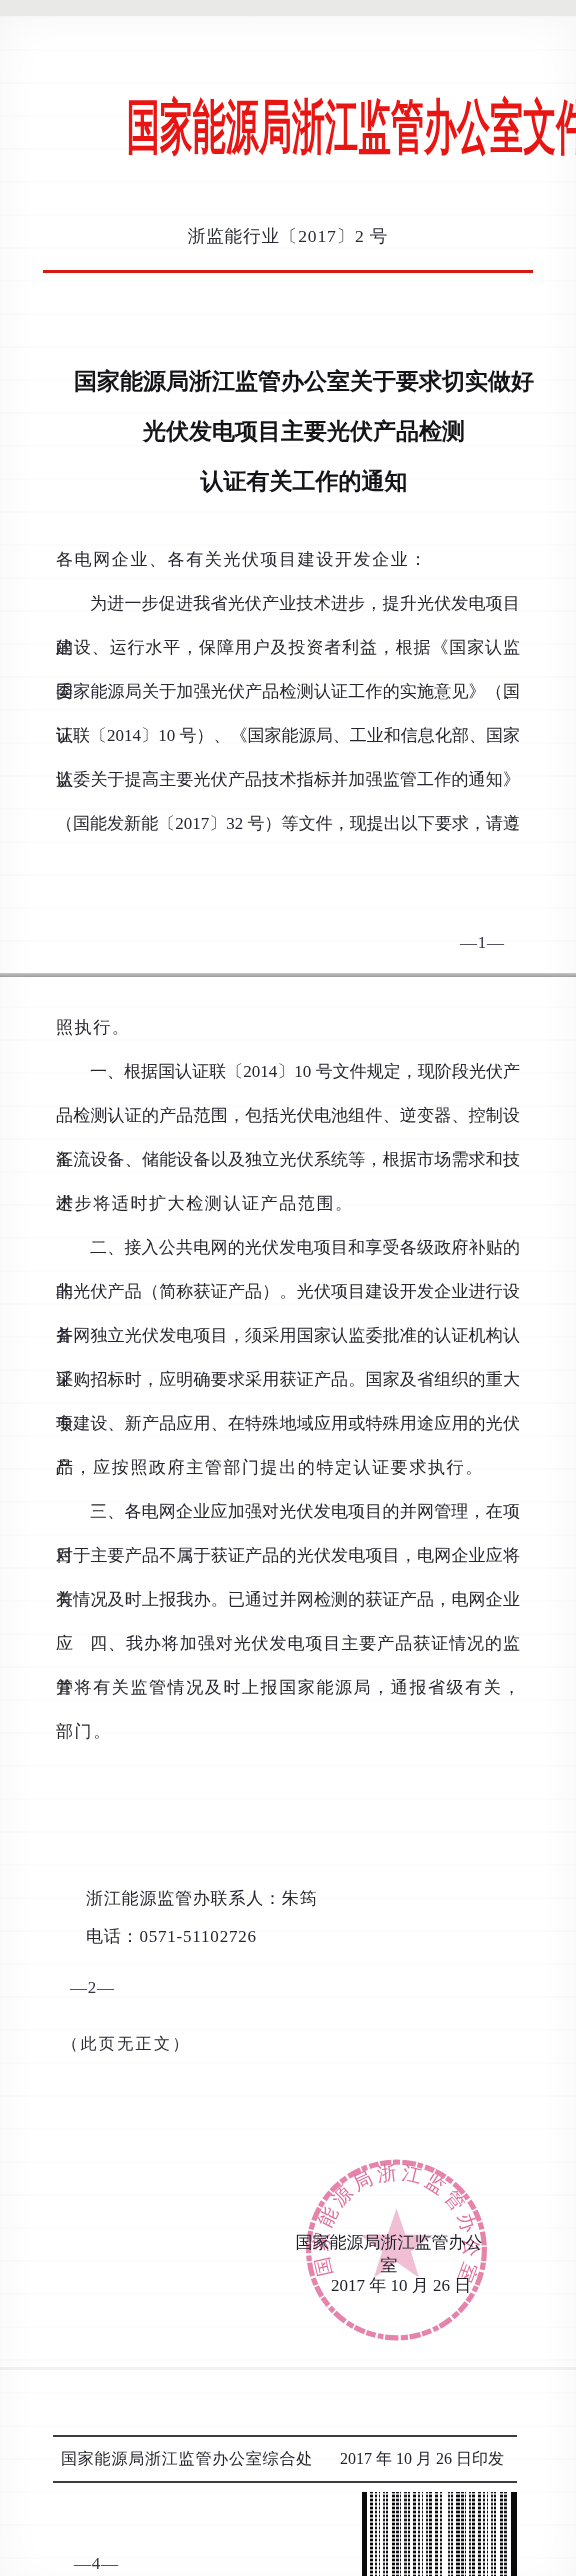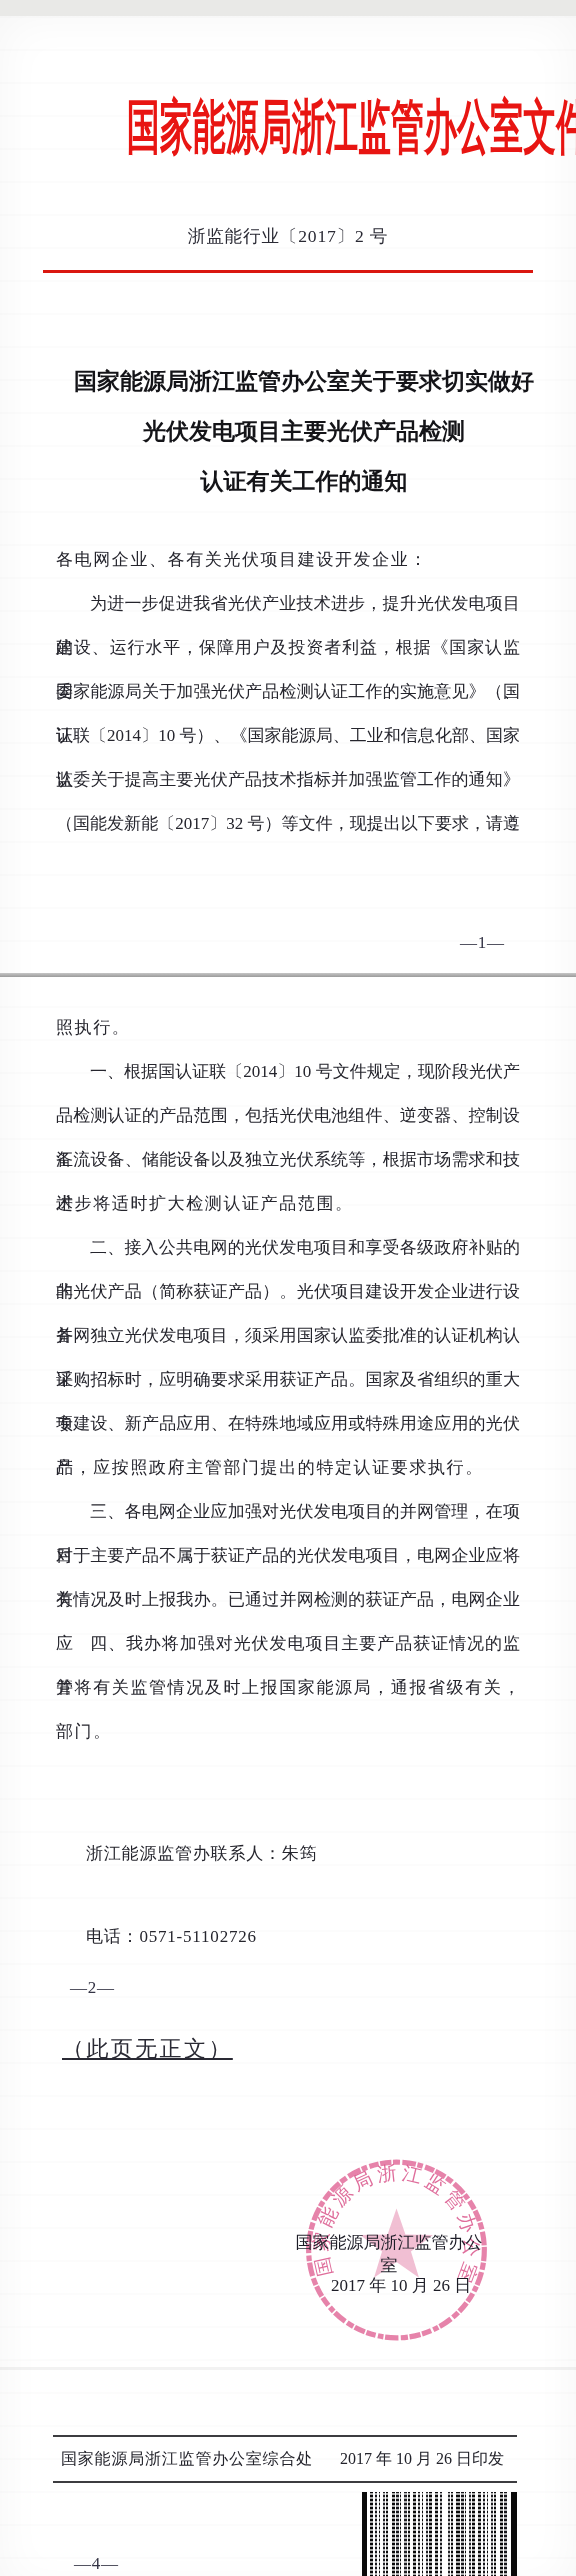--- a/index.html
+++ b/index.html
@@ -30,21 +30,21 @@
   .body .line{height:44px;line-height:44px;text-align:justify;text-align-last:justify;}
   .body .line.partial{text-align:left;text-align-last:left;letter-spacing:1.6px;}
   .body .line.start{text-indent:2em;}
   .b1{top:522px;}
   .b2{top:990px;}
   .contact{position:absolute;left:86px;font-size:17px;letter-spacing:0.8px;height:24px;line-height:24px;}
   .pagenum{position:absolute;font-size:17px;color:#333344;letter-spacing:0.8px;}
   .sep1{position:absolute;top:957px;left:0;width:576px;height:4px;
     background:linear-gradient(180deg,#c6c6c6,#9b9b9b);}
   .sep2{position:absolute;top:2351px;left:0;width:576px;height:3.2px;background:rgba(0,0,0,0.05);}
-  .notext{position:absolute;top:2018px;left:62px;font-size:22px;letter-spacing:2.4px;color:#2a2a34;text-decoration:underline;}
+  .notext{position:absolute;top:2018px;left:62px;font-size:16px;letter-spacing:2.4px;color:#2a2a34;}
   
   .seal{position:absolute;left:302px;top:2135px;width:189px;height:198px;}
   .sig-org{position:absolute;top:2215px;left:288px;width:202px;text-align:center;
     font-size:17px;color:#1d1d27;}
   .sig-date{position:absolute;top:2258px;left:313px;width:176px;text-align:center;
     font-size:17px;color:#1d1d27;}
   
   .frule{position:absolute;left:53px;width:464px;height:2.4px;background:#3c3c40;}
   .frule.top{top:2419px;} .frule.bot{top:2465px;}
   .fissuer{position:absolute;top:2433px;left:61px;font-size:16px;letter-spacing:0.8px;color:#23232b;}
@@ -99,21 +99,21 @@
     <div class="line">采购招标时，应明确要求采用获证产品。国家及省组织的重大专</div>
     <div class="line">项建设、新产品应用、在特殊地域应用或特殊用途应用的光伏产</div>
     <div class="line partial">品，应按照政府主管部门提出的特定认证要求执行。</div>
     <div class="line start">三、各电网企业应加强对光伏发电项目的并网管理，在项目</div>
     <div class="line">对于主要产品不属于获证产品的光伏发电项目，电网企业应将有</div>
     <div class="line">关情况及时上报我办。已通过并网检测的获证产品，电网企业应</div>
     <div class="line start">四、我办将加强对光伏发电项目主要产品获证情况的监管，</div>
     <div class="line partial">并将有关监管情况及时上报国家能源局，通报省级有关部门。</div>
   </div>
 
-  <div class="contact" style="top:1826px;">浙江能源监管办联系人：朱筠</div>
+  <div class="contact" style="top:1871px;">浙江能源监管办联系人：朱筠</div>
   <div class="contact" style="top:1909px;">电话：0571-51102726</div>
   <div class="pagenum" style="top:1962px;left:70px;">—2—</div>
 
   <div class="notext">（此页无正文）</div>
 
   <svg class="seal" viewBox="0 0 236 248" xmlns="http://www.w3.org/2000/svg">
     <circle cx="118" cy="124" r="110" fill="none" stroke="#dd5a8e" stroke-width="6.5" stroke-opacity="0.75" stroke-dasharray="14 2 9 3 17 2 7 3 12 2"></circle>
     <polygon points="118,72 129.2,104.6 163.6,105.2 136.1,125.9 146.2,158.8 118,139 89.8,158.8 99.9,125.9 72.4,105.2 106.8,104.6" fill="#e794b6" fill-opacity="0.6"></polygon>
     <defs>
         <path id="sealArc" d="M 40,158 A 86,86 0 1 1 196,158" fill="none"></path>

